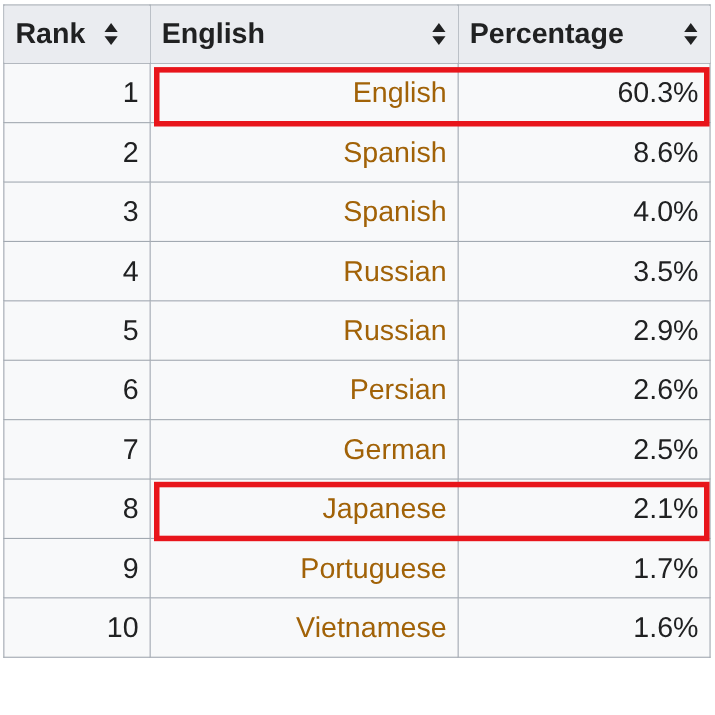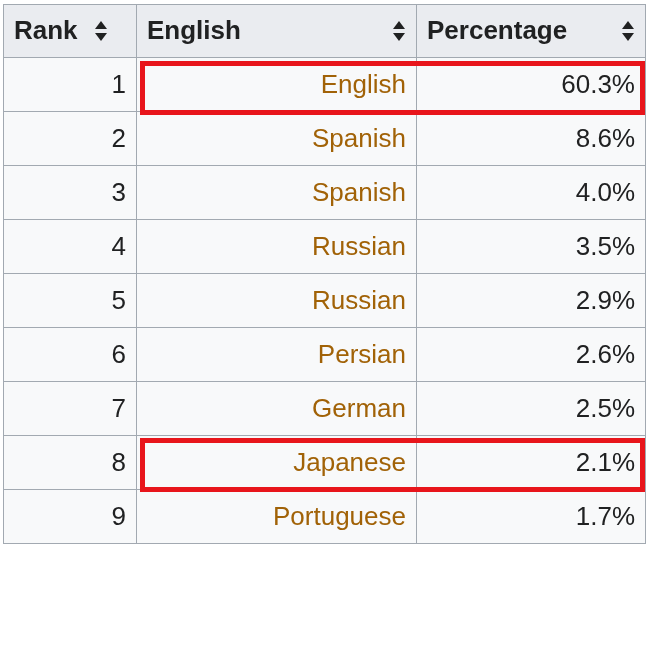--- a/index.html
+++ b/index.html
@@ -196,19 +196,24 @@
       <tr>
         <td>8</td>
         <td><a class="langlink">Japanese</a></td>
         <td>2.1%</td>
       </tr>
       <tr>
         <td>9</td>
         <td><a class="langlink">Portuguese</a></td>
         <td>1.7%</td>
       </tr>
+      <tr>
+        <td>10</td>
+        <td><a class="langlink">Vietnamese</a></td>
+        <td>1.6%</td>
+      </tr>
     </tbody>
   </table>
 
   <div class="highlight-box" id="hl-english"></div>
   <div class="highlight-box" id="hl-japanese"></div>
 
 </div>
 
 </body></html>

